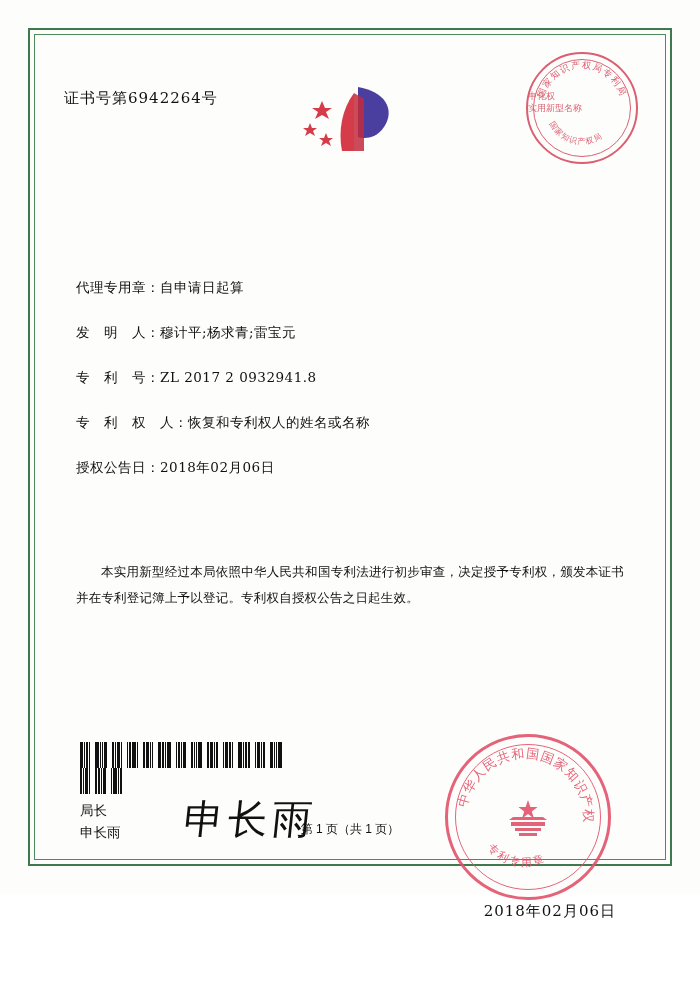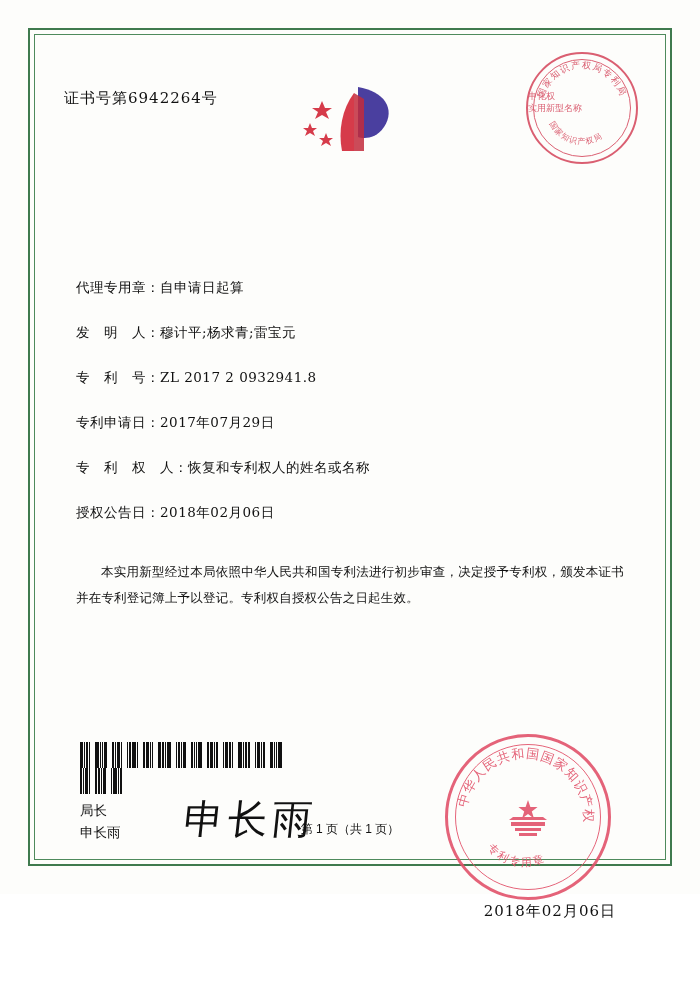--- a/index.html
+++ b/index.html
@@ -288,24 +288,20 @@
         <span class="field-label">代理专用章：</span>
         <span class="field-value">自申请日起算</span>
       </div>
       <div class="field-row">
         <span class="field-label">发　明　人：</span>
         <span class="field-value">穆计平;杨求青;雷宝元</span>
       </div>
       <div class="field-row">
         <span class="field-label">专　利　号：</span>
         <span class="field-value">ZL 2017 2 0932941.8</span>
-      </div>
-      <div class="field-row">
-        <span class="field-label">专利申请日：</span>
-        <span class="field-value">2017年07月29日</span>
       </div>
       <div class="field-row">
         <span class="field-label">专　利　权　人：</span>
         <span class="field-value">恢复和专利权人的姓名或名称</span>
       </div>
       <div class="field-row">
         <span class="field-label">授权公告日：</span>
         <span class="field-value">2018年02月06日</span>
       </div>
     </div>

